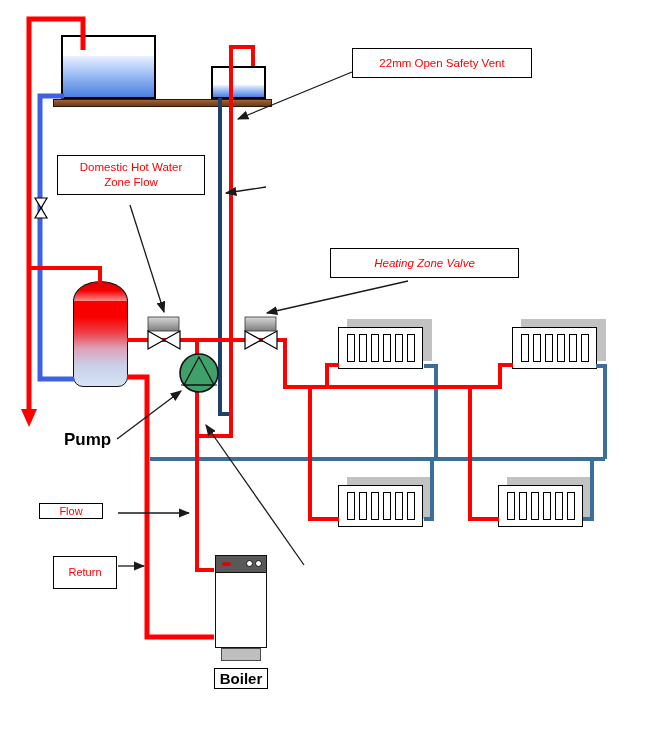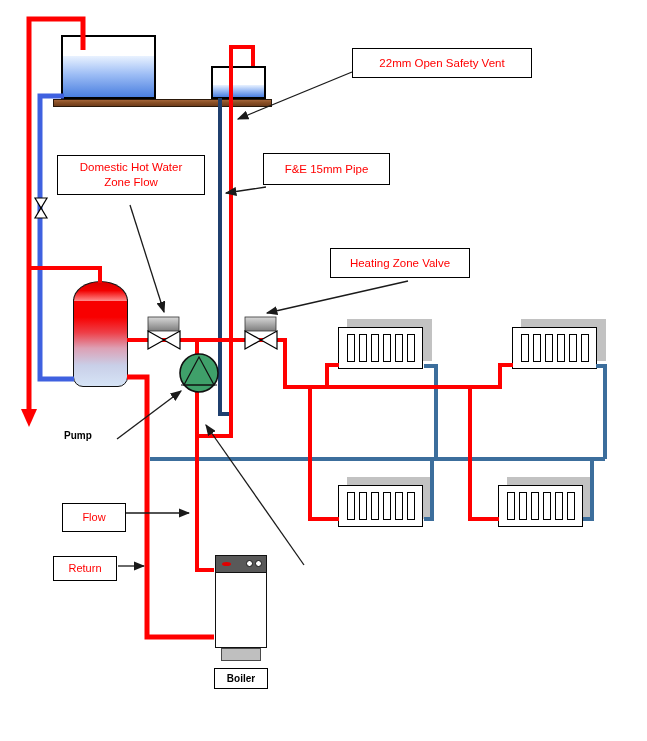--- a/index.html
+++ b/index.html
@@ -24,22 +24,22 @@
   
   .boiler-body{border:1.5px solid #111;background:#fff;}
   .boiler-panel{position:absolute;left:0;right:0;top:0;height:16px;background:#595959;border-bottom:1px solid #111;}
   .boiler-led{position:absolute;left:6px;top:6px;width:9px;height:4px;border-radius:50%;background:#e00000;}
   .boiler-dial{position:absolute;top:4px;width:7px;height:7px;border:1px solid #111;border-radius:50%;background:#fff;box-sizing:border-box;}
   .boiler-base{background:#BFBFBF;border:1px solid #4a4a4a;}
   
   .lbl{border:1px solid #000;background:#fff;color:#FF0000;font-size:11.5px;line-height:1.3;
        display:flex;flex-direction:column;align-items:center;justify-content:center;text-align:center;}
   .lbl.small{font-size:11px;}
-  .caption{color:#000;font-weight:bold;font-size:10px;}
-  .boiler-lbl{border:1px solid #000;background:#fff;color:#000;font-weight:bold;font-size:10px;
+  .caption{color:#000;font-weight:bold;font-size:17px;}
+  .boiler-lbl{border:1px solid #000;background:#fff;color:#000;font-weight:bold;font-size:15px;
               display:flex;align-items:center;justify-content:center;}
   svg.overlay{position:absolute;left:0;top:0;}
 </style>
 </head>
 <body>
 
 <div class="canvas">
 
   <div class="abs shelf" style="left:53px;top:99px;width:219px;height:8px;"></div>
 
@@ -168,39 +168,36 @@
       <line x1="118" y1="513" x2="189" y2="513"></line>
       <line x1="118" y1="566" x2="144" y2="566"></line>
       <line x1="304" y1="565" x2="206" y2="425"></line>
     </g>
   </svg>
 
   <div class="abs lbl" style="left:352px;top:48px;width:180px;height:30px;justify-content:center;">
     <span>22mm Open Safety Vent</span>
   </div>
 
-  <div class="abs lbl" style="left:263px;top:153px;width:127px;height:32px;">
-    <span>F&amp;E 15mm Pipe</span>
-  </div>
 
   <div class="abs lbl" style="left:57px;top:155px;width:148px;height:40px;">
     <span>Domestic Hot Water</span>
     <span>Zone Flow</span>
   </div>
 
-  <div class="abs lbl" style="left:330px;top:248px;width:140px;height:30px;">
+  <div class="abs lbl" style="left:330px;top:248px;width:189px;height:30px;font-style:italic;">
     <span>Heating Zone Valve</span>
   </div>
 
 
-  <div class="abs lbl small" style="left:62px;top:503px;width:64px;height:29px;">
+  <div class="abs lbl small" style="left:39px;top:503px;width:64px;height:16px;">
     <span>Flow</span>
   </div>
 
-  <div class="abs lbl small" style="left:53px;top:556px;width:64px;height:25px;">
+  <div class="abs lbl small" style="left:53px;top:556px;width:64px;height:33px;">
     <span>Return</span>
   </div>
 
   <div class="abs caption" style="left:64px;top:430px;"><span>Pump</span></div>
 
   <div class="abs boiler-lbl" style="left:214px;top:668px;width:54px;height:21px;">
     <span>Boiler</span>
   </div>
 
 </div>

